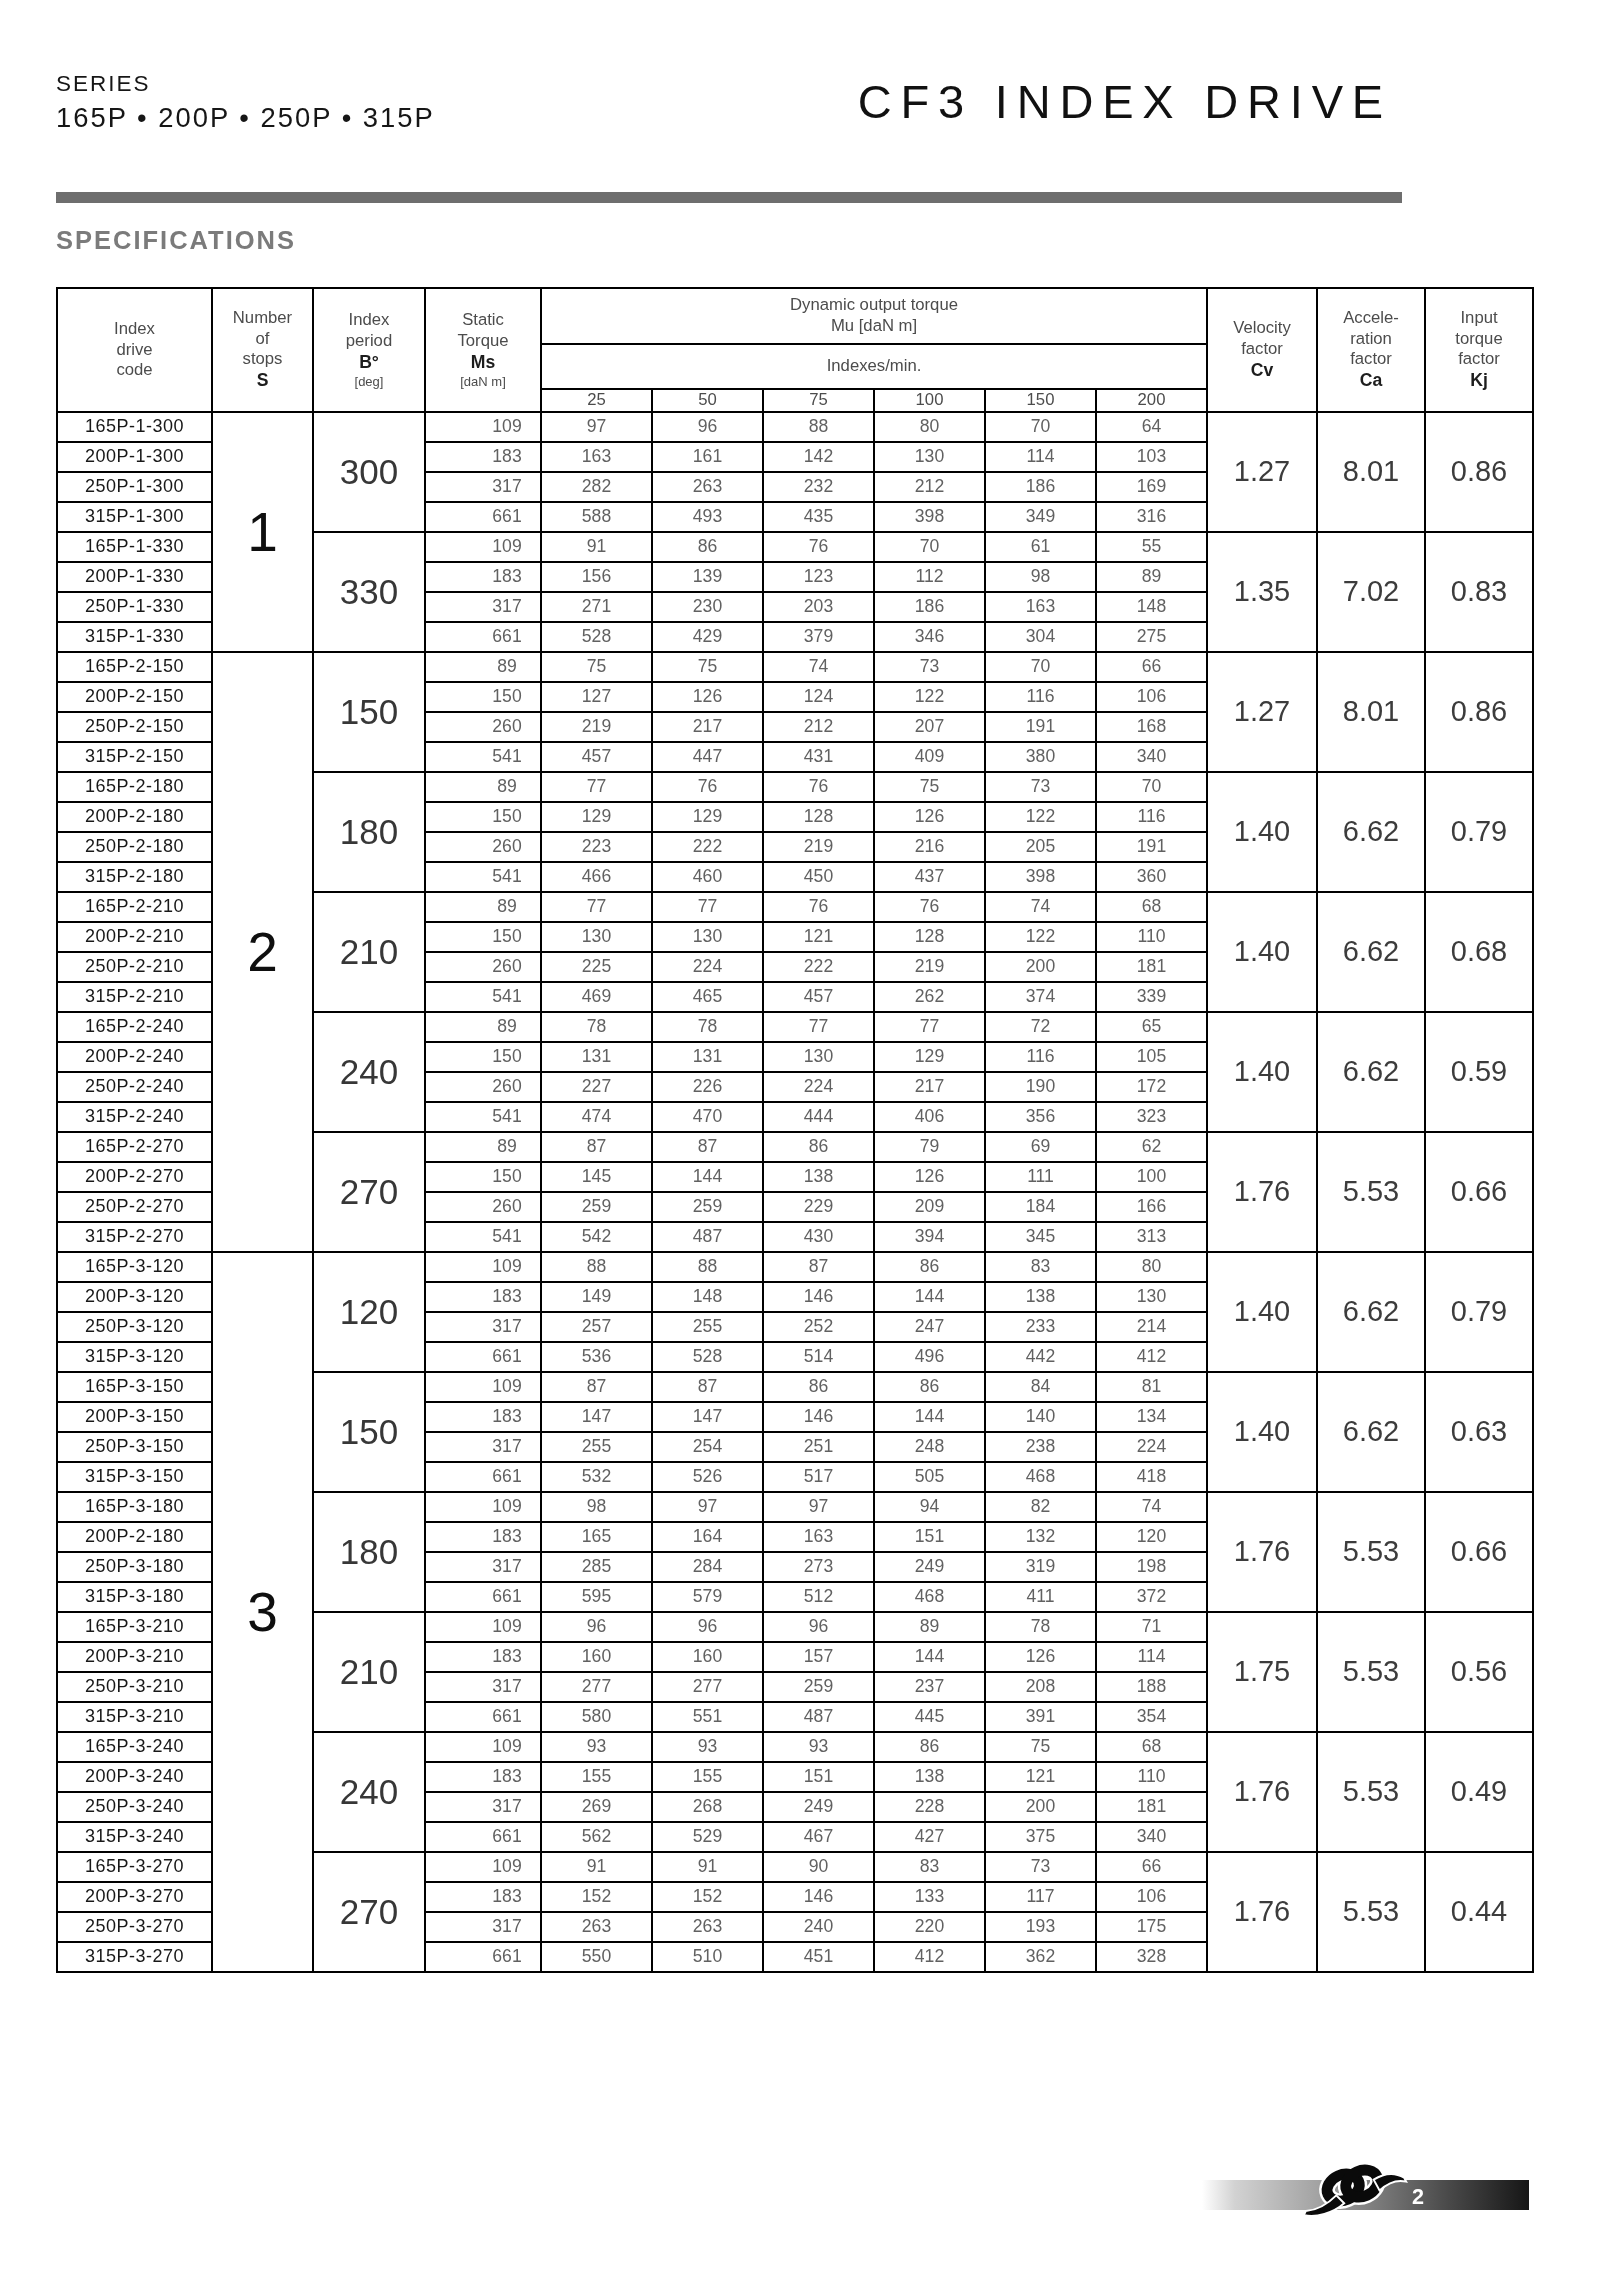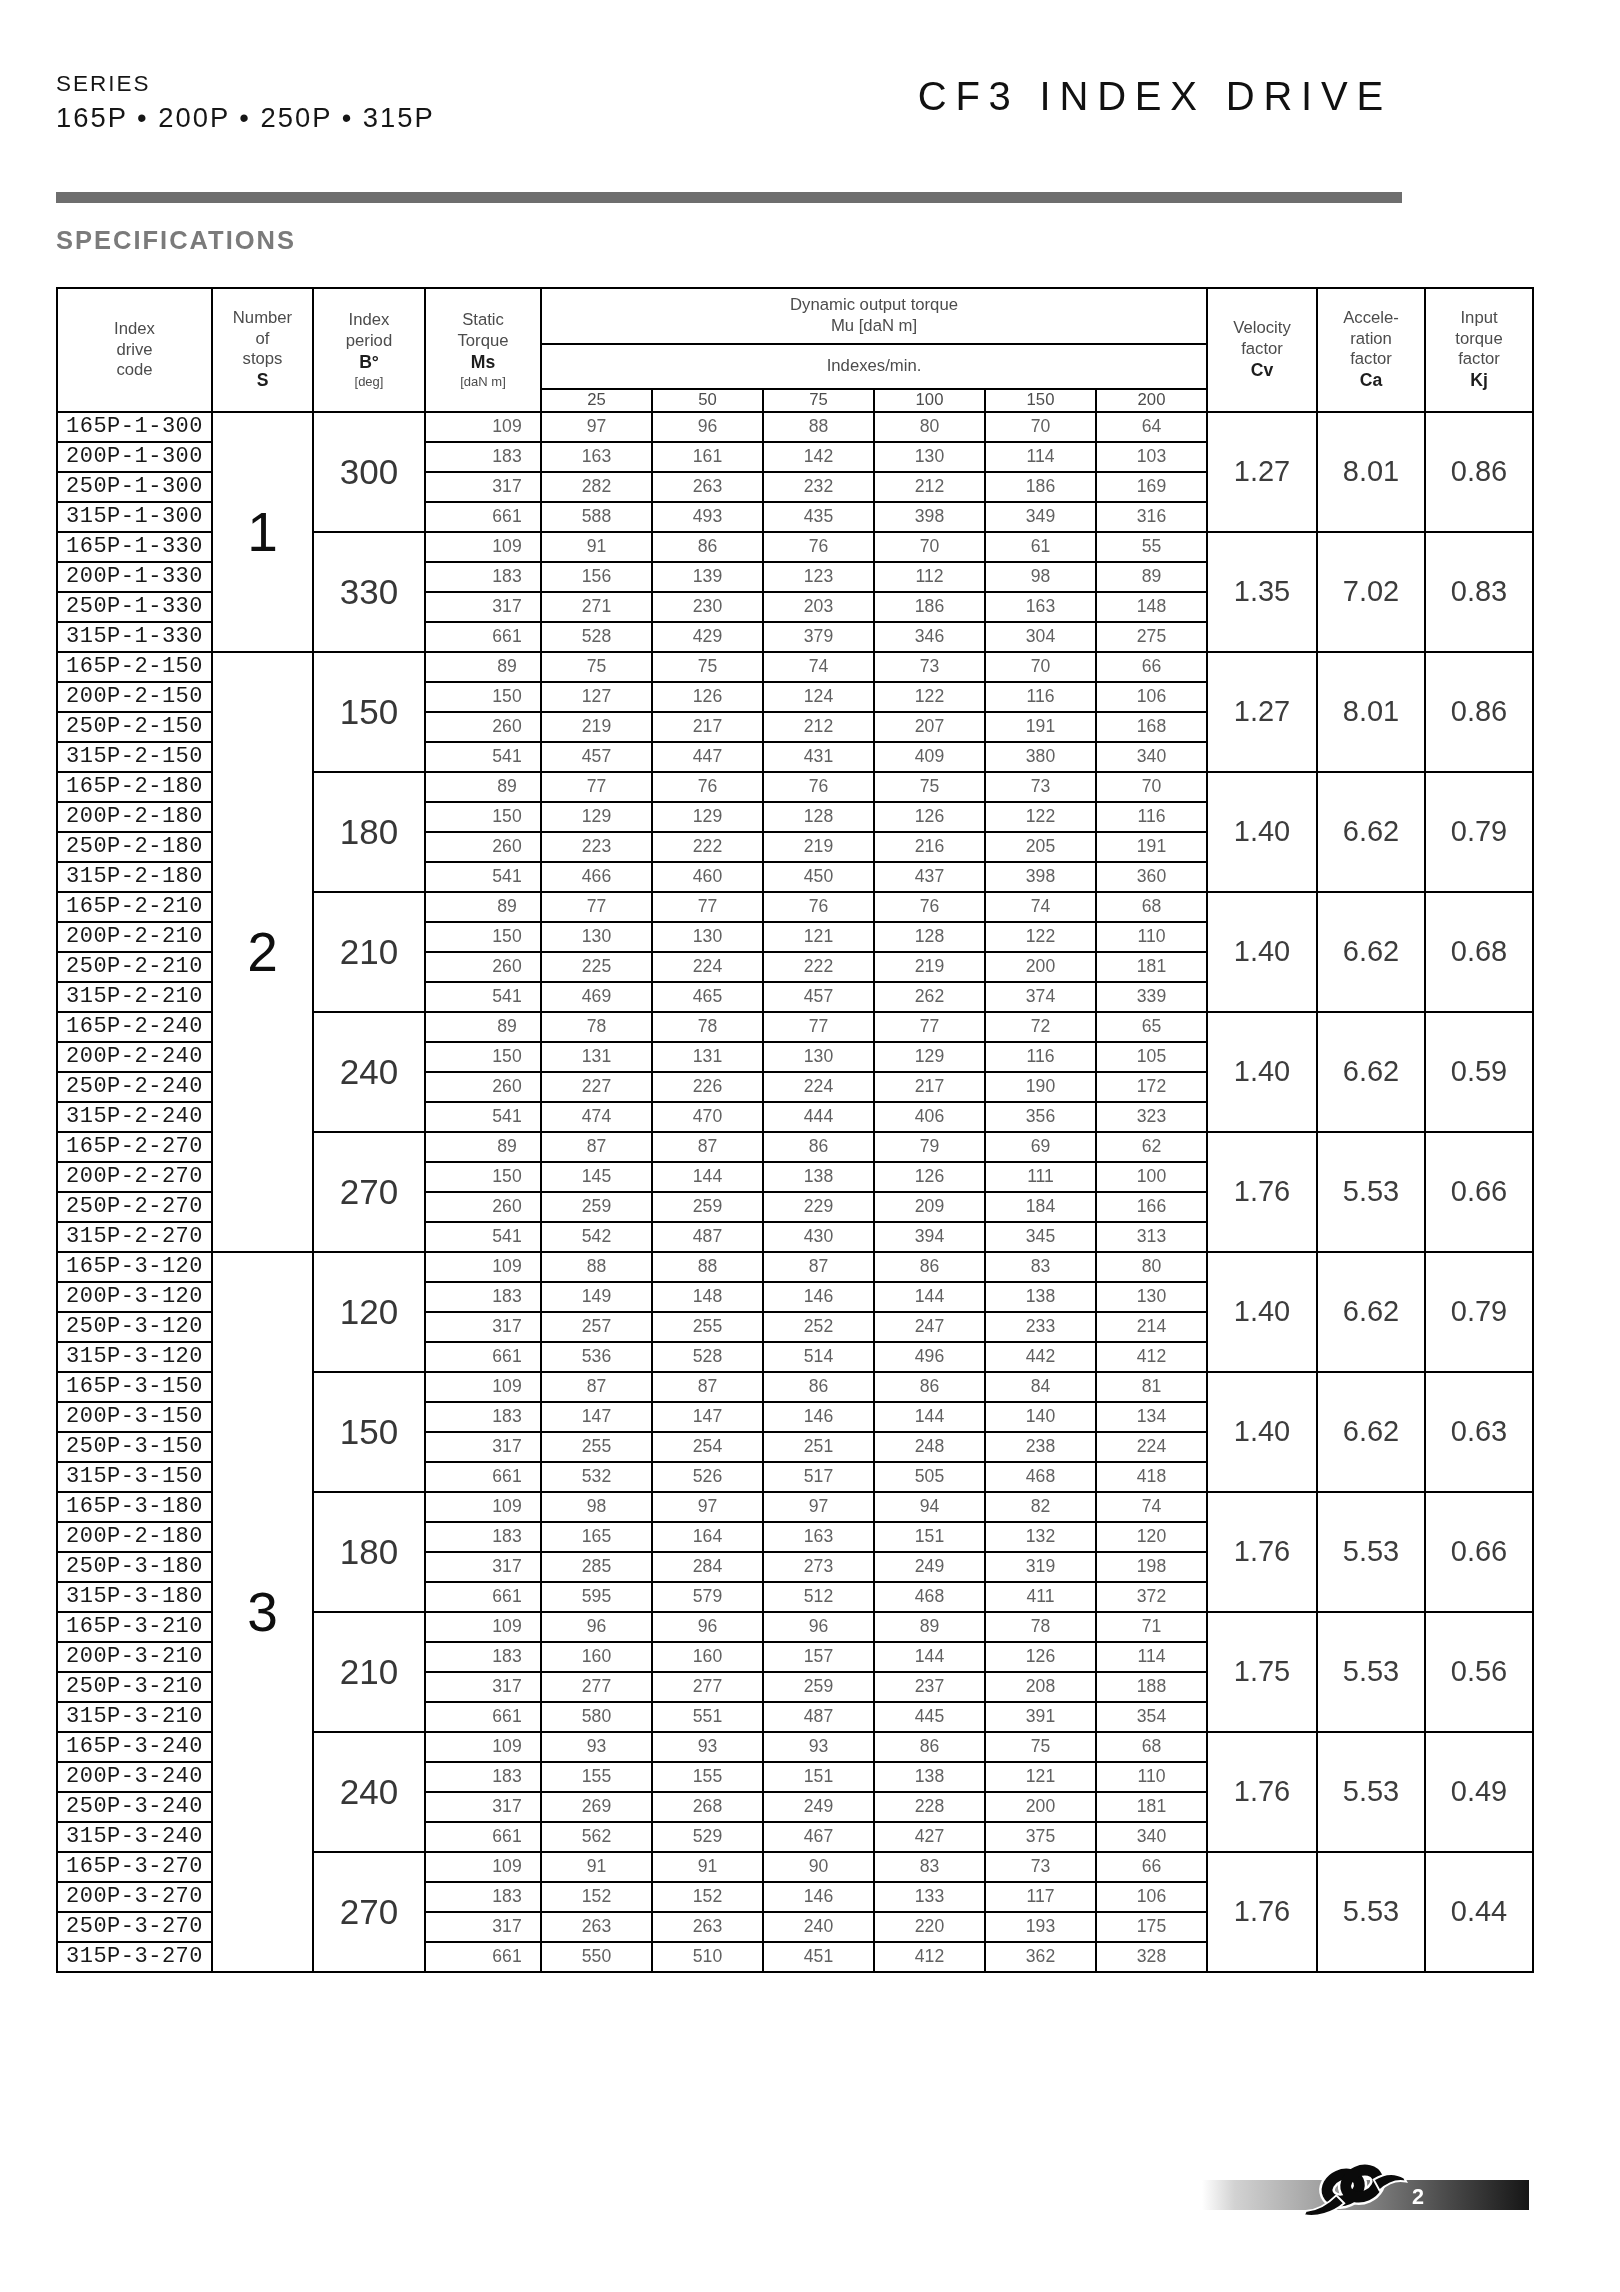--- a/index.html
+++ b/index.html
@@ -13,21 +13,21 @@
     overflow:hidden;
     margin:0 auto;
   }
 
   
   .series-block { position:absolute; left:56px; top:71px; }
   .series-label  { font-size:22.5px; letter-spacing:2px; color:#161616; }
   .series-models { font-size:27.4px; letter-spacing:2px; color:#161616; margin-top:4.9px; }
   .doc-title {
     position:absolute; top:74px; right:228px;
-    font-size:40px; letter-spacing:8.8px; color:#111;
+    font-size:47px; letter-spacing:8.8px; color:#111;
     font-weight:400; white-space:nowrap;
   }
   .title-rule {
     position:absolute; left:56px; top:192px;
     width:1346px; height:10.8px; background:#6e6e6e;
   }
   .section-title {
     position:absolute; left:56px; top:226px;
     font-size:25.5px; font-weight:bold; letter-spacing:2px; color:#7b7b7b;
   }
@@ -53,21 +53,21 @@
   .row-2 th { height:45px; }
   .row-3 th { height:20px; }
   th.col-code { border-right-width:2.9px; }
   td.code-cell { border-right-width:2.9px; }
   td.static-cell { border-left-width:2.9px;padding-left:48px; }
   th.col-velocity, td.cv-cell { border-left-width:2.9px; }
 
   .spec-table tbody td { height:30px; }
   tr.group-start td { border-top-width:2.9px; }
 
-  td.code-cell   { font-size:22px; color:#181818; letter-spacing:0.5px;font-family:Liberation Mono, monospace; }
+  td.code-cell   { font-size:18px; color:#181818; letter-spacing:0.5px; }
   td.num-cell    { font-size:17.6px; color:#616161; }
   td.period-cell { font-size:35px; color:#373737; }
   td.stops-cell  { font-size:55px; color:#0f0f0f; }
   td.factor-cell { font-size:29px; color:#3c3c3c; }
 
   
   .footer-bar {
     position:absolute; left:1202px; top:2180px;
     width:327px; height:30px;
     background:linear-gradient(to right,

